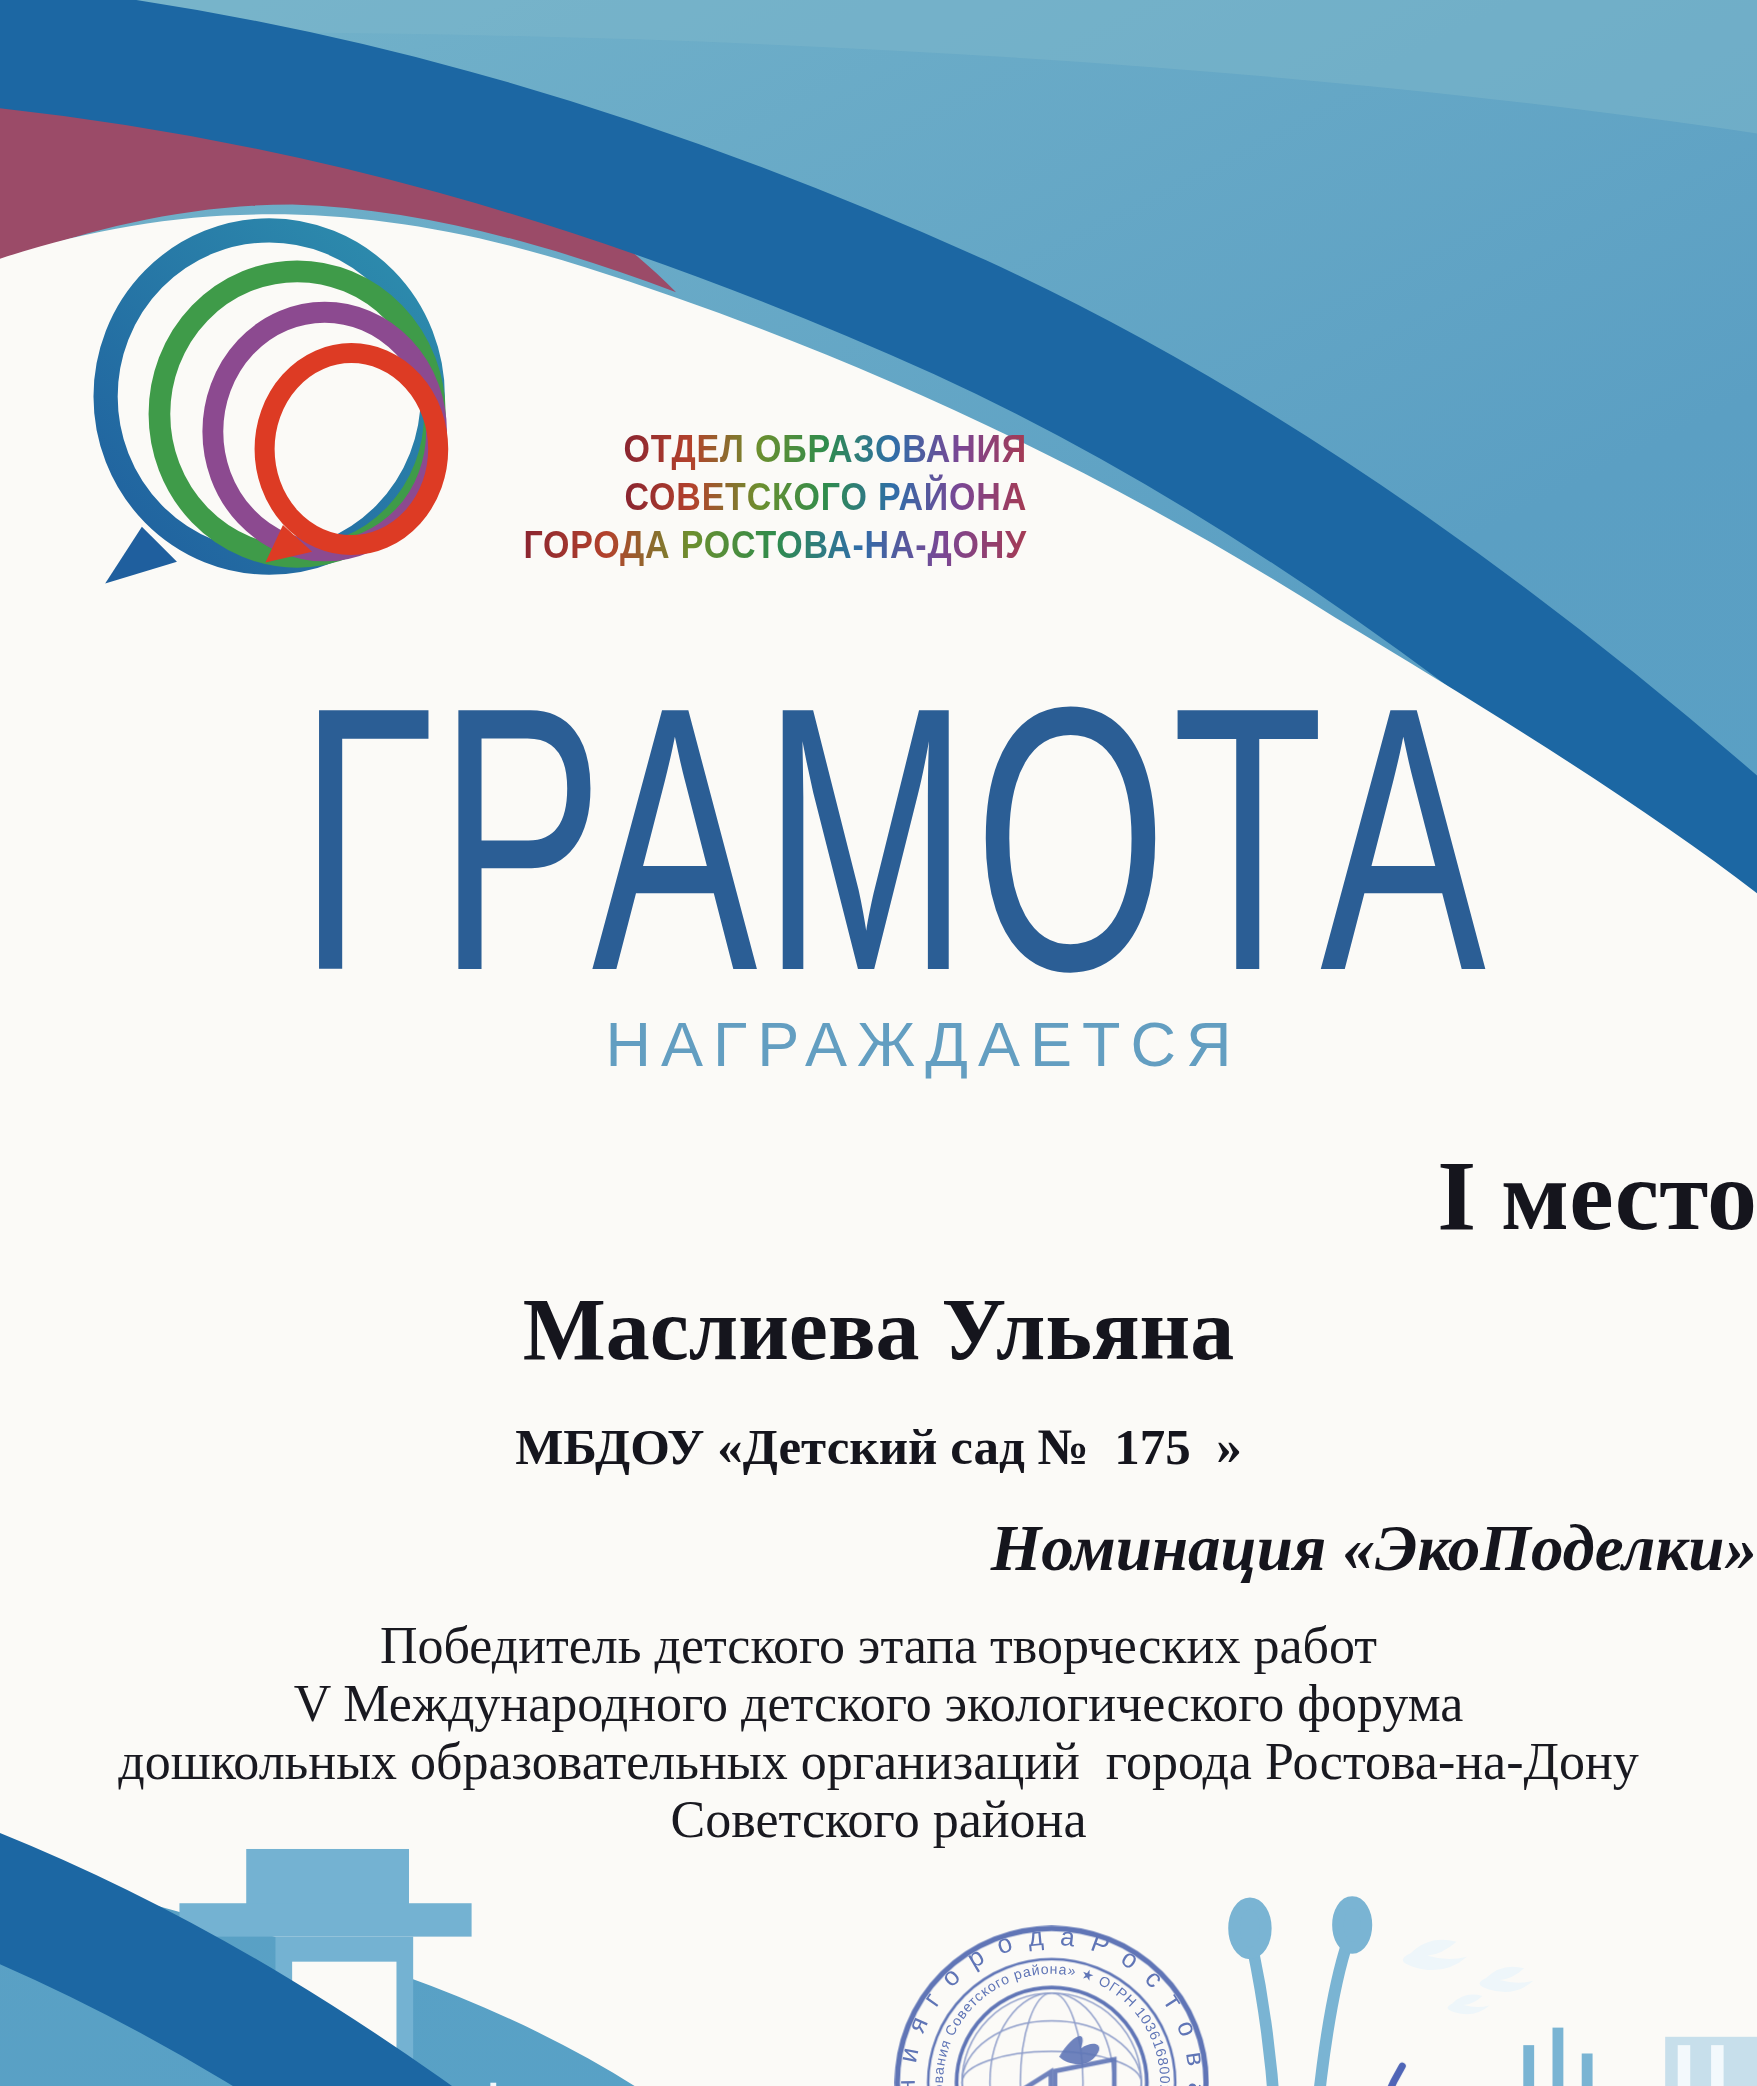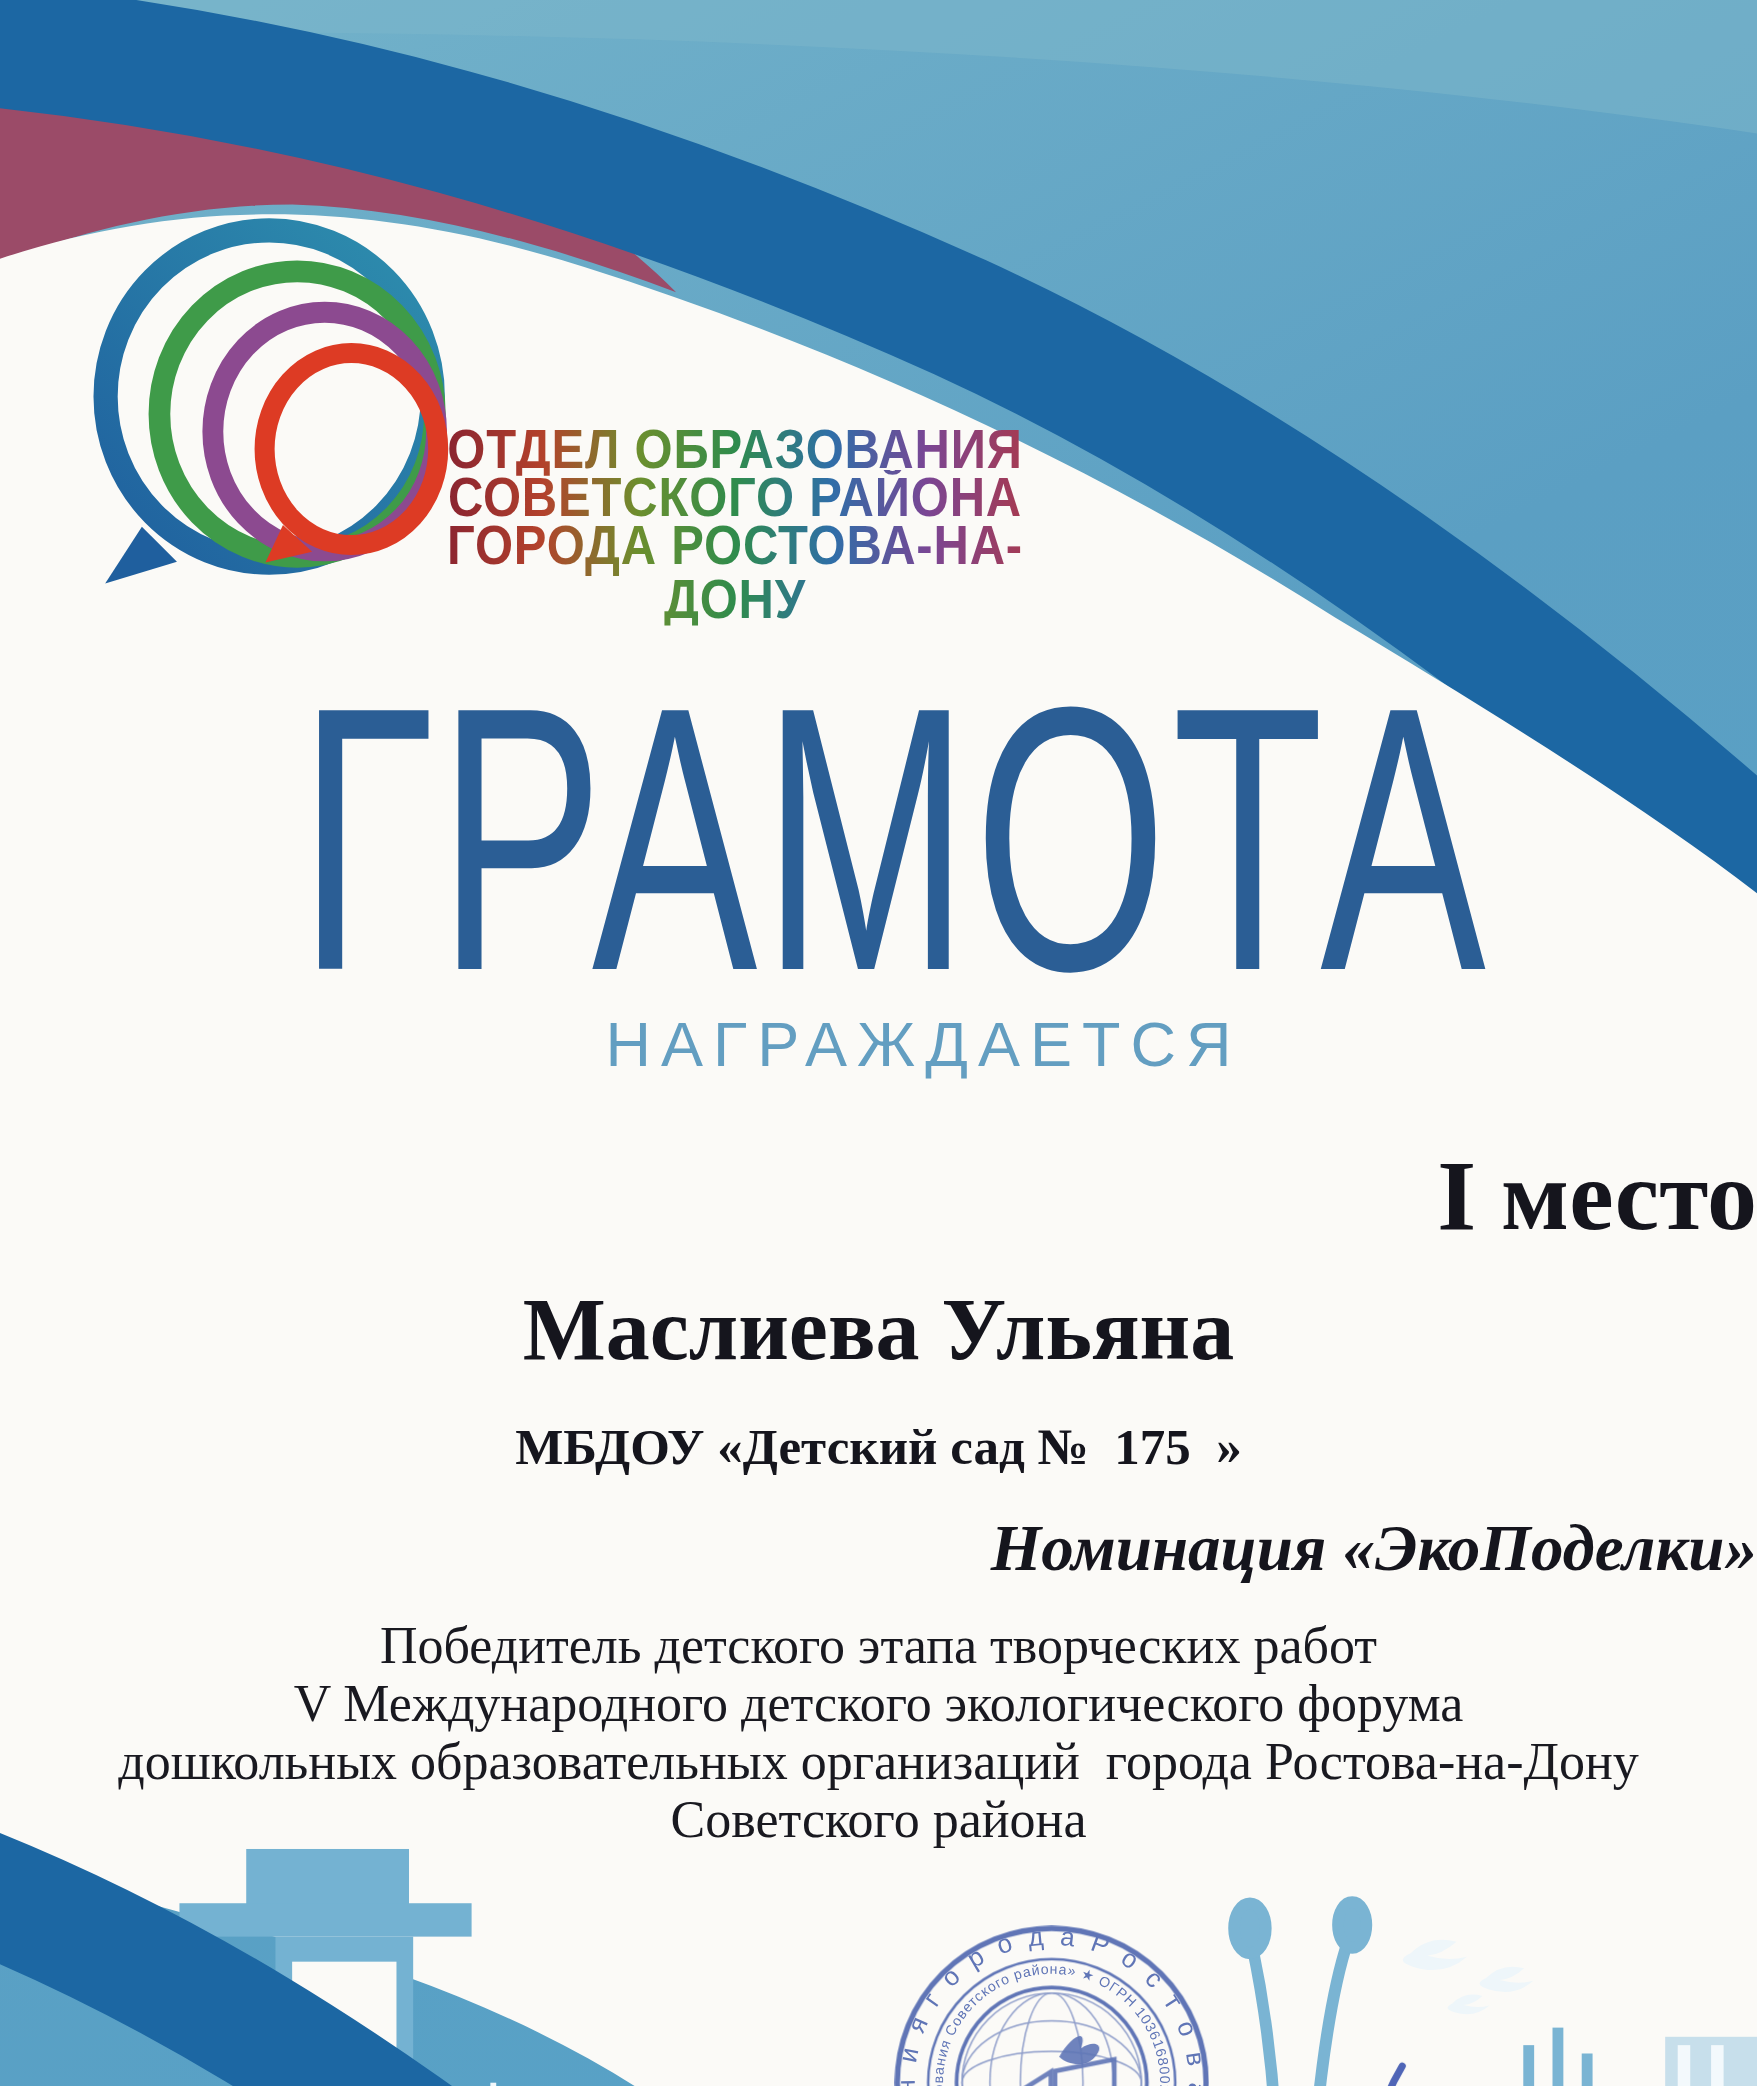--- a/index.html
+++ b/index.html
@@ -1,22 +1,22 @@
 <!DOCTYPE html>
 <html style="font-size:6.7px"><head>
 <meta charset="utf-8">
 <style>
   html,body{margin:0;padding:0;}
   body{width:1757px;height:2546px;overflow:hidden;background:#5ea4c6;}
   .page{position:relative;width:1757px;height:2546px;font-family:"Liberation Serif",serif;}
   .bg{position:absolute;left:0;top:0;width:1757px;height:2546px;}
   .abs{position:absolute;}
   .ctr{left:0;width:1757px;text-align:center;}
-  .logo-text{left:443px;top:422px;width:584px;text-align:center;
-    font-family:"Liberation Sans",sans-serif;font-weight:bold;font-size:49px;line-height:48px;
+  .logo-text{left:443px;top:422px;width:584px;text-align:right;
+    font-family:"Liberation Sans",sans-serif;font-weight:bold;font-size:34px;line-height:48px;
     letter-spacing:0.8px;}
   .logo-line{display:inline-block;background:linear-gradient(90deg,#8a2430,#b3422c,#6c8f2e,#2f8c4c,#2f6ea8,#7a4694,#a53a52);
     -webkit-background-clip:text;background-clip:text;color:transparent;transform:scaleY(1.12);transform-origin:left top;}
   .title{top:651px;font-family:"Liberation Sans",sans-serif;font-weight:normal;
     font-size:376px;line-height:376px;letter-spacing:7.5px;color:#2b5e95;
     transform:scaleX(.66);transform-origin:center top;white-space:nowrap;}
   .subtitle{top:1013px;font-family:"Liberation Sans",sans-serif;font-size:63px;line-height:63px;
     letter-spacing:10px;color:#639ec1;padding-left:45px;}
   .place{top:1146px;font-size:100px;line-height:100px;font-weight:bold;color:#15151d;text-align:right;}
   .recipient{top:1286px;font-size:88px;line-height:88px;font-weight:bold;color:#15151d;}

